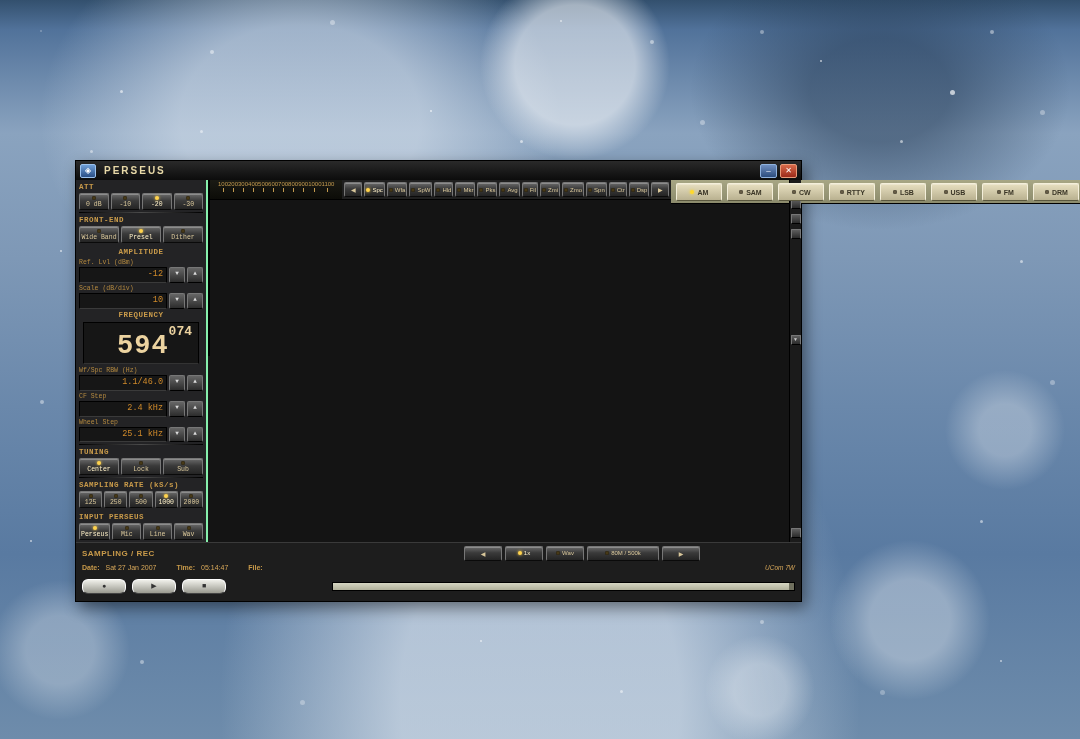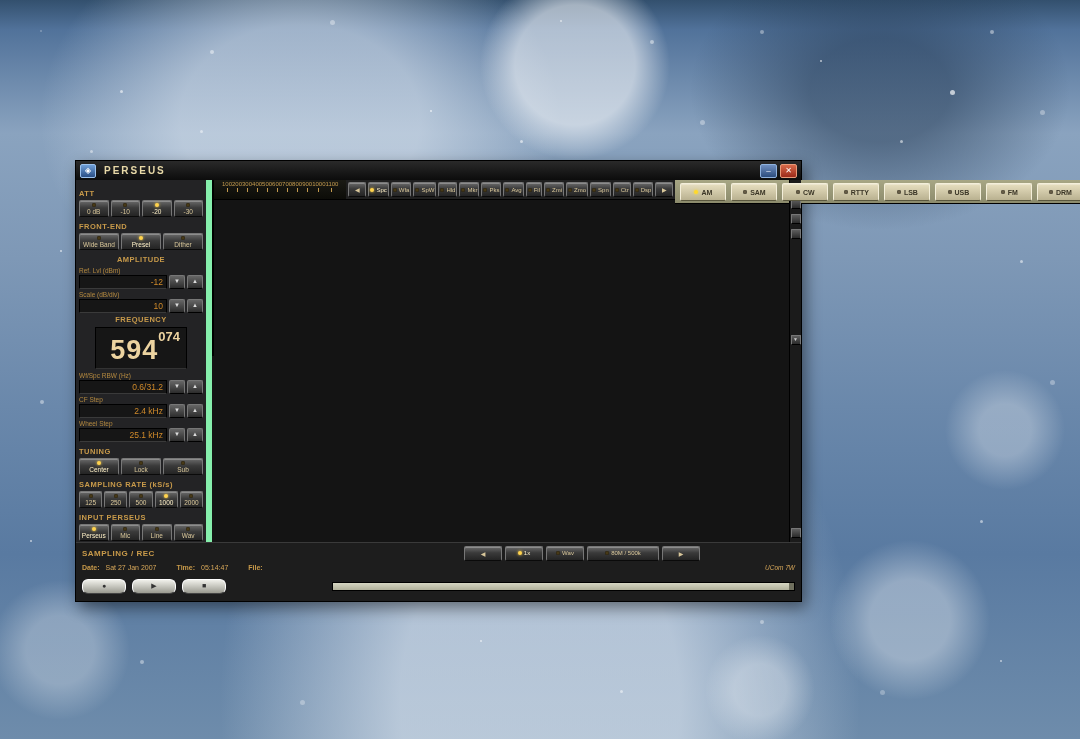--- a/index.html
+++ b/index.html
@@ -22,34 +22,34 @@
     border:1px solid #000;box-shadow:0 0 0 1px #3a3a3a inset, 4px 6px 14px rgba(0,0,0,.45);
     display:flex;flex-direction:column;color:#cbb27c;font-size:7px;}
   #titlebar{height:19px;background:linear-gradient(180deg,#2a2a2a,#0c0c0c);display:flex;align-items:center;padding:0 4px;flex:0 0 auto;}
   #appicon{width:14px;height:12px;background:linear-gradient(180deg,#6f9fd8,#2a4f86);border:1px solid #9cc2ee;border-radius:2px;margin-right:8px;color:#fff;font-size:8px;line-height:11px;text-align:center;}
   #title{color:#e8d9a8;font-weight:bold;font-size:10px;letter-spacing:2px;}
   .wbtn{width:15px;height:12px;margin-left:3px;border-radius:2px;font-size:8px;line-height:11px;text-align:center;color:#fff;}
   #minbtn{background:linear-gradient(180deg,#6f8fc0,#2c4d7e);border:1px solid #8fb2de;}
   #closebtn{background:linear-gradient(180deg,#d86a4a,#9c2a1a);border:1px solid #e89a7a;}
   #content{flex:1;display:flex;min-height:0;}
   
-  #left{width:124px;flex:0 0 auto;background:#232325;border-right:6px solid #86efac;padding:8px 3px;display:flex;flex-direction:column;gap:1px;overflow:hidden;}
+  #left{width:124px;flex:0 0 auto;background:#232325;border-right:2px solid #86efac;padding:2px 3px;display:flex;flex-direction:column;gap:1px;overflow:hidden;font-family:Liberation Mono, monospace;}
   .hdr{color:#c89a4a;font-weight:bold;font-size:7.5px;letter-spacing:.5px;padding:1px 0;}
   .hdr.ctr{text-align:center;}
   .sep{height:1px;background:linear-gradient(90deg,#000,#4a4a4a,#000);margin:1px 0;}
   .btnrow{display:flex;gap:2px;}
   .btn{flex:1;background:linear-gradient(180deg,#6a6a6a,#3a3a3a 45%,#242424);border:1px solid #777;border-bottom-color:#0a0a0a;border-radius:2px;color:#d9c79a;font-size:6.5px;text-align:center;padding:2px 1px 1px;position:relative;min-height:12px;box-shadow:inset 0 1px 0 rgba(255,255,255,.25);}
   .btn .led{display:block;margin:0 auto 1px;width:4px;height:4px;border-radius:50%;background:#4a3c18;box-shadow:inset 0 0 1px #000;}
   .btn.sel .led{background:#ffd34d;box-shadow:0 0 3px #ffd34d;}
   .btn.sel{color:#fff1c8;}
   .fieldrow{display:flex;align-items:stretch;gap:2px;height:31px;}
   .val{flex:1;background:#161616;border:1px solid #000;border-bottom-color:#3a3a3a;color:#d08a2a;font-size:8.5px;text-align:right;padding:1px 3px;}
   .spin{width:14px;background:linear-gradient(180deg,#666,#2c2c2c);border:1px solid #777;border-bottom-color:#000;border-radius:2px;color:#ddd;font-size:6px;text-align:center;line-height:11px;}
   .lbl{color:#b4893f;font-size:6.5px;padding-top:1px;}
-  #freqbox{background:#161616;border:1px solid #000;border-bottom-color:#333;text-align:right;padding:1px 6px 2px;margin:1px 16px;}
+  #freqbox{background:#161616;border:1px solid #000;border-bottom-color:#333;text-align:right;padding:1px 6px 2px;margin:1px 4px;}
   #freq-main{color:#ecd3a0;font-size:27px;font-weight:bold;letter-spacing:1px;}
   #freq-dec{color:#ecd3a0;font-size:13px;font-weight:bold;vertical-align:18px;}
   
   #rightarea{flex:1;display:flex;min-width:0;}
   #maincol{flex:1;display:flex;flex-direction:row;min-width:0;}
   #rightstrip{width:11px;flex:0 0 auto;background:#1b1b1b;border-left:1px solid #000;display:flex;flex-direction:column;align-items:center;padding:4px 0;gap:5px;}
   .tinybtn{width:8px;height:8px;background:linear-gradient(180deg,#5e5e5e,#2a2a2a);border:1px solid #777;border-bottom-color:#000;border-radius:1px;color:#ccc;font-size:5px;line-height:7px;text-align:center;}
   
   #spectrum{height:174px;position:relative;background:#020202;border:1px solid #000;overflow:hidden;flex:0 0 auto;}
   #band{position:absolute;top:0;bottom:0;left:39%;width:22%;background:rgba(125,125,62,.5);}
@@ -212,21 +212,21 @@
           <div class="val">10</div>
           <div class="spin"><span>▼</span></div>
           <div class="spin"><span>▲</span></div>
         </div>
         <div class="hdr ctr">FREQUENCY</div>
         <div id="freqbox">
           <span id="freq-main">594</span><span id="freq-dec">074</span>
         </div>
         <div class="lbl">Wf/Spc RBW (Hz)</div>
         <div class="fieldrow">
-          <div class="val">0.6/31.2</div>
+          <div class="val">1.1/46.0</div>
           <div class="spin"><span>▼</span></div>
           <div class="spin"><span>▲</span></div>
         </div>
         <div class="lbl">CF Step</div>
         <div class="fieldrow">
           <div class="val">2.4 kHz</div>
           <div class="spin"><span>▼</span></div>
           <div class="spin"><span>▲</span></div>
         </div>
         <div class="lbl">Wheel Step</div>

